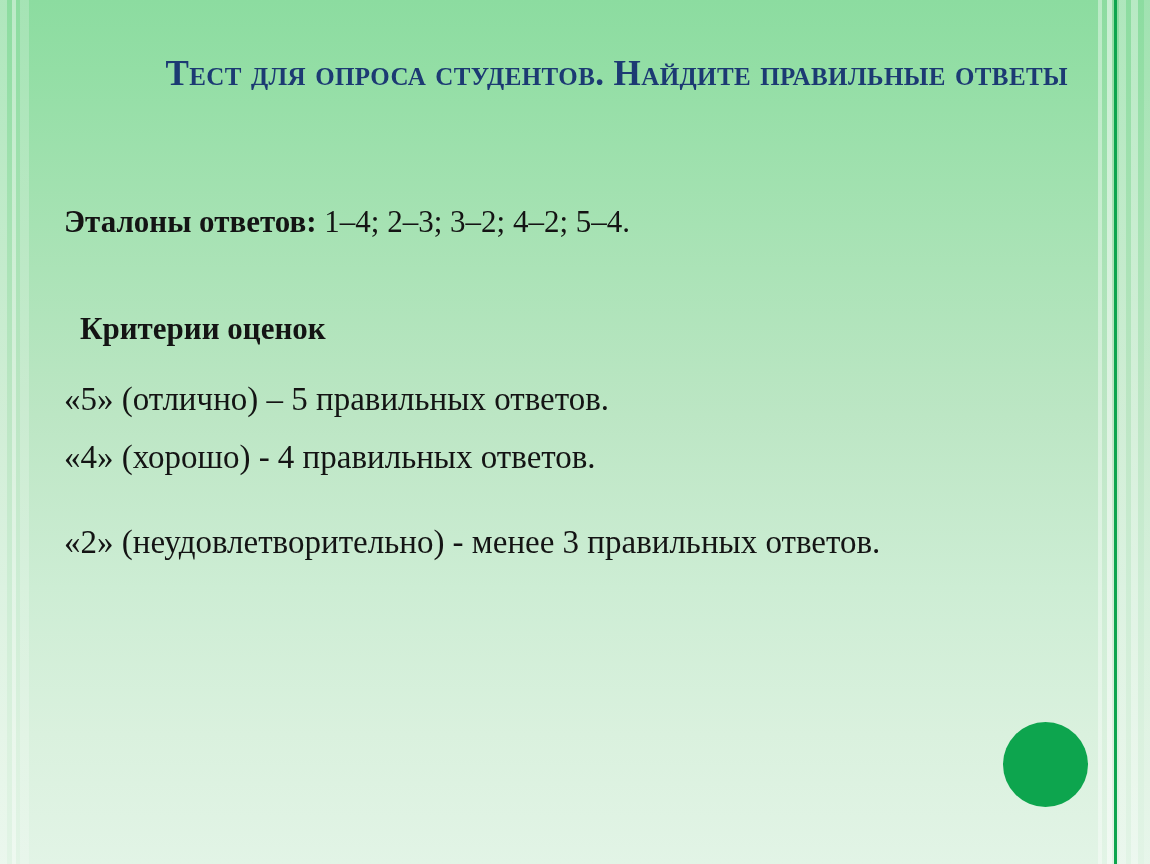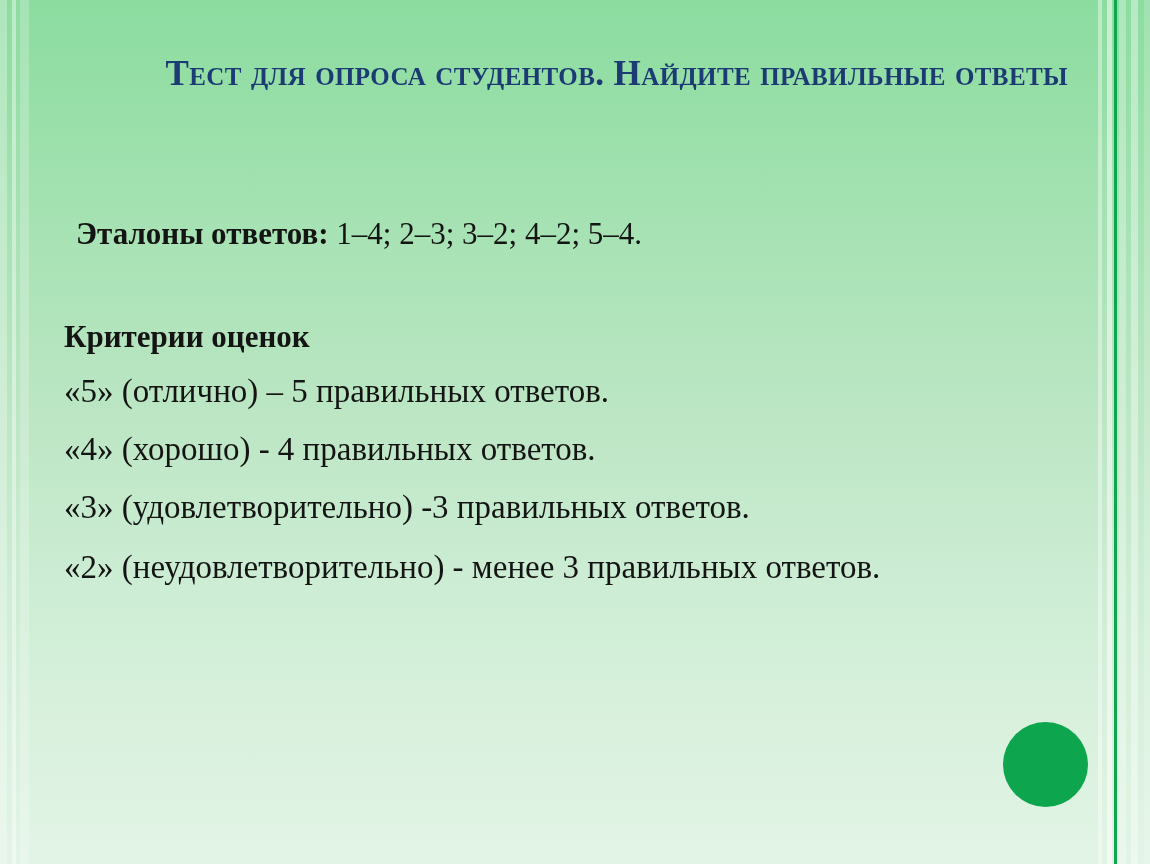--- a/index.html
+++ b/index.html
@@ -107,31 +107,31 @@
   #body-block {
     position: absolute;
     left: 64px;
     top: 206px;
     width: 870px;
     color: #141414;
     font-size: 31px;
     line-height: 1.0;
   }
   .para {
-    margin: 12px;
+    margin: 0;
     padding: 0;
   }
   .lead-label {
     font-weight: bold;
   }
   .lead-values {
     font-weight: normal;
   }
   .heading {
-    margin: 0;
+    margin: 16px;
     padding: 0;
     font-weight: bold;
     font-size: 31px;
   }
   .crit-line {
     margin: 0;
     padding: 0;
     font-size: 33px;
     line-height: 1.0;
   }
@@ -175,21 +175,20 @@
     <div class="gap-after-heading"></div>
 
     <p class="crit-line">«5» (отлично) – 5 правильных ответов.</p>
 
     <div class="gap-between"></div>
 
     <p class="crit-line">«4» (хорошо) - 4 правильных ответов.</p>
 
     <div class="gap-between"></div>
 
-    <p class="crit-line">«3» (удовлетворительно) -3 правильных ответов.</p>
 
     <div class="gap-between"></div>
 
     <p class="crit-line wrap-line">«2» (неудовлетворительно) - менее 3 правильных ответов.</p>
 
   </div>
 
   <div id="circle"></div>
 
 </div>

